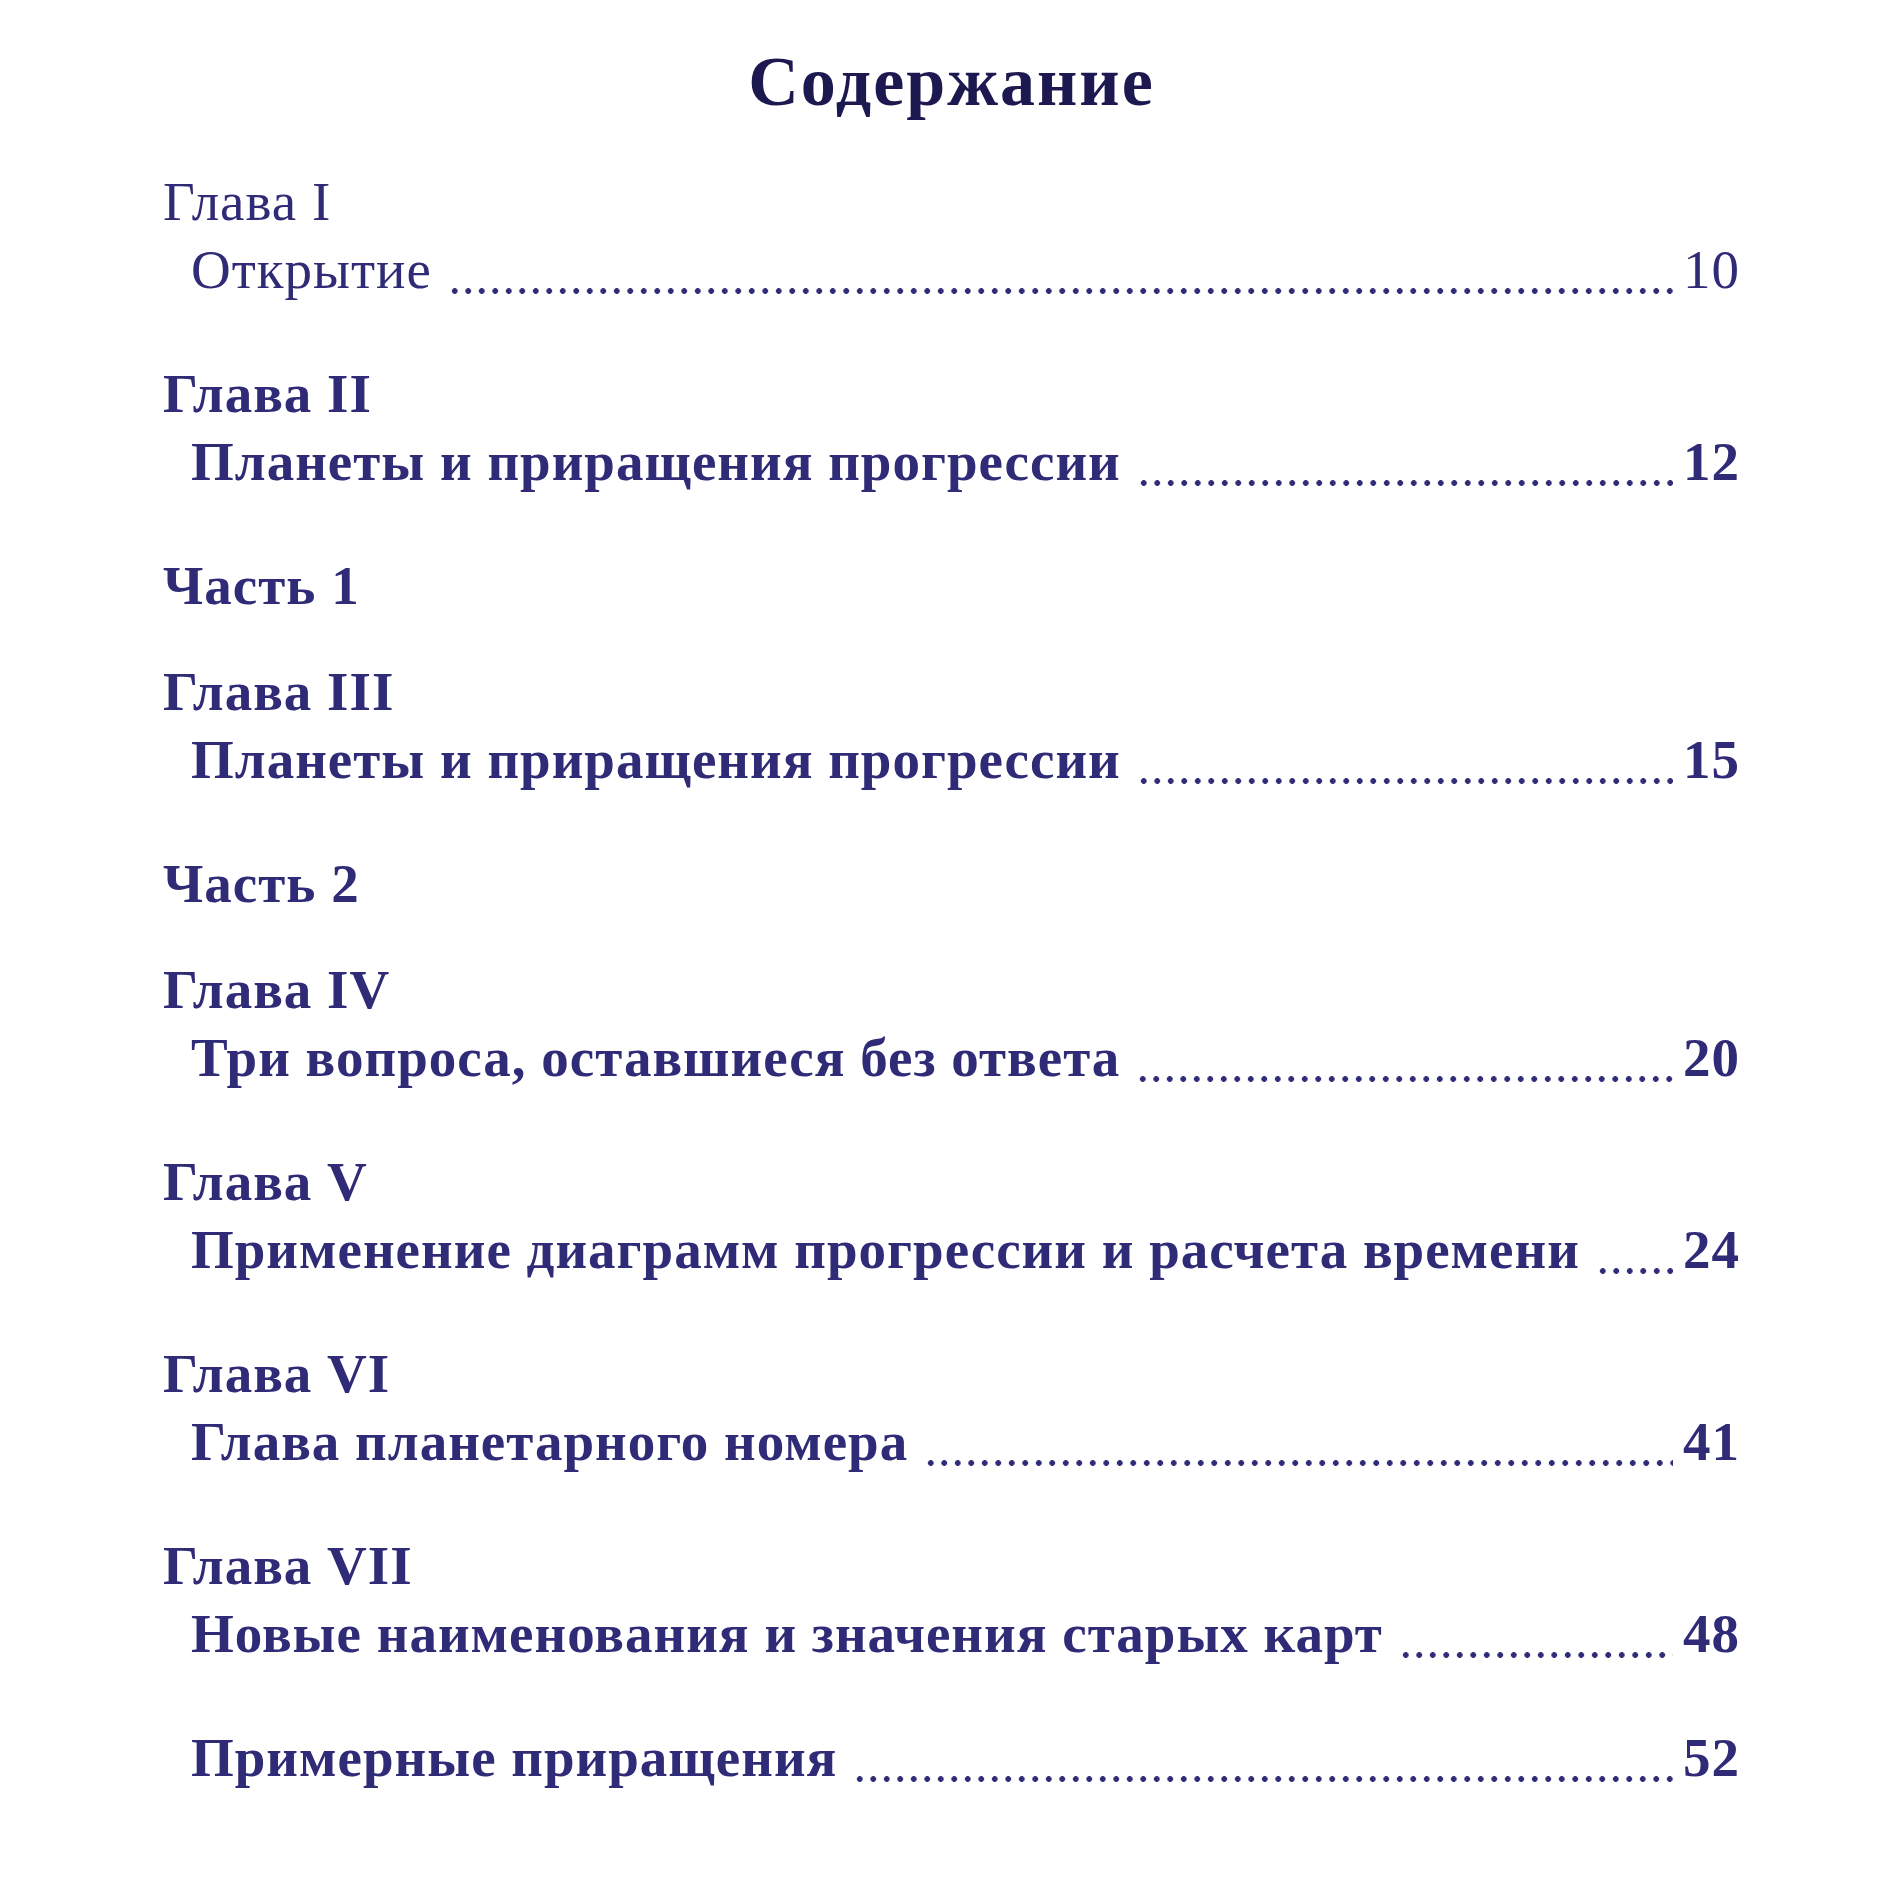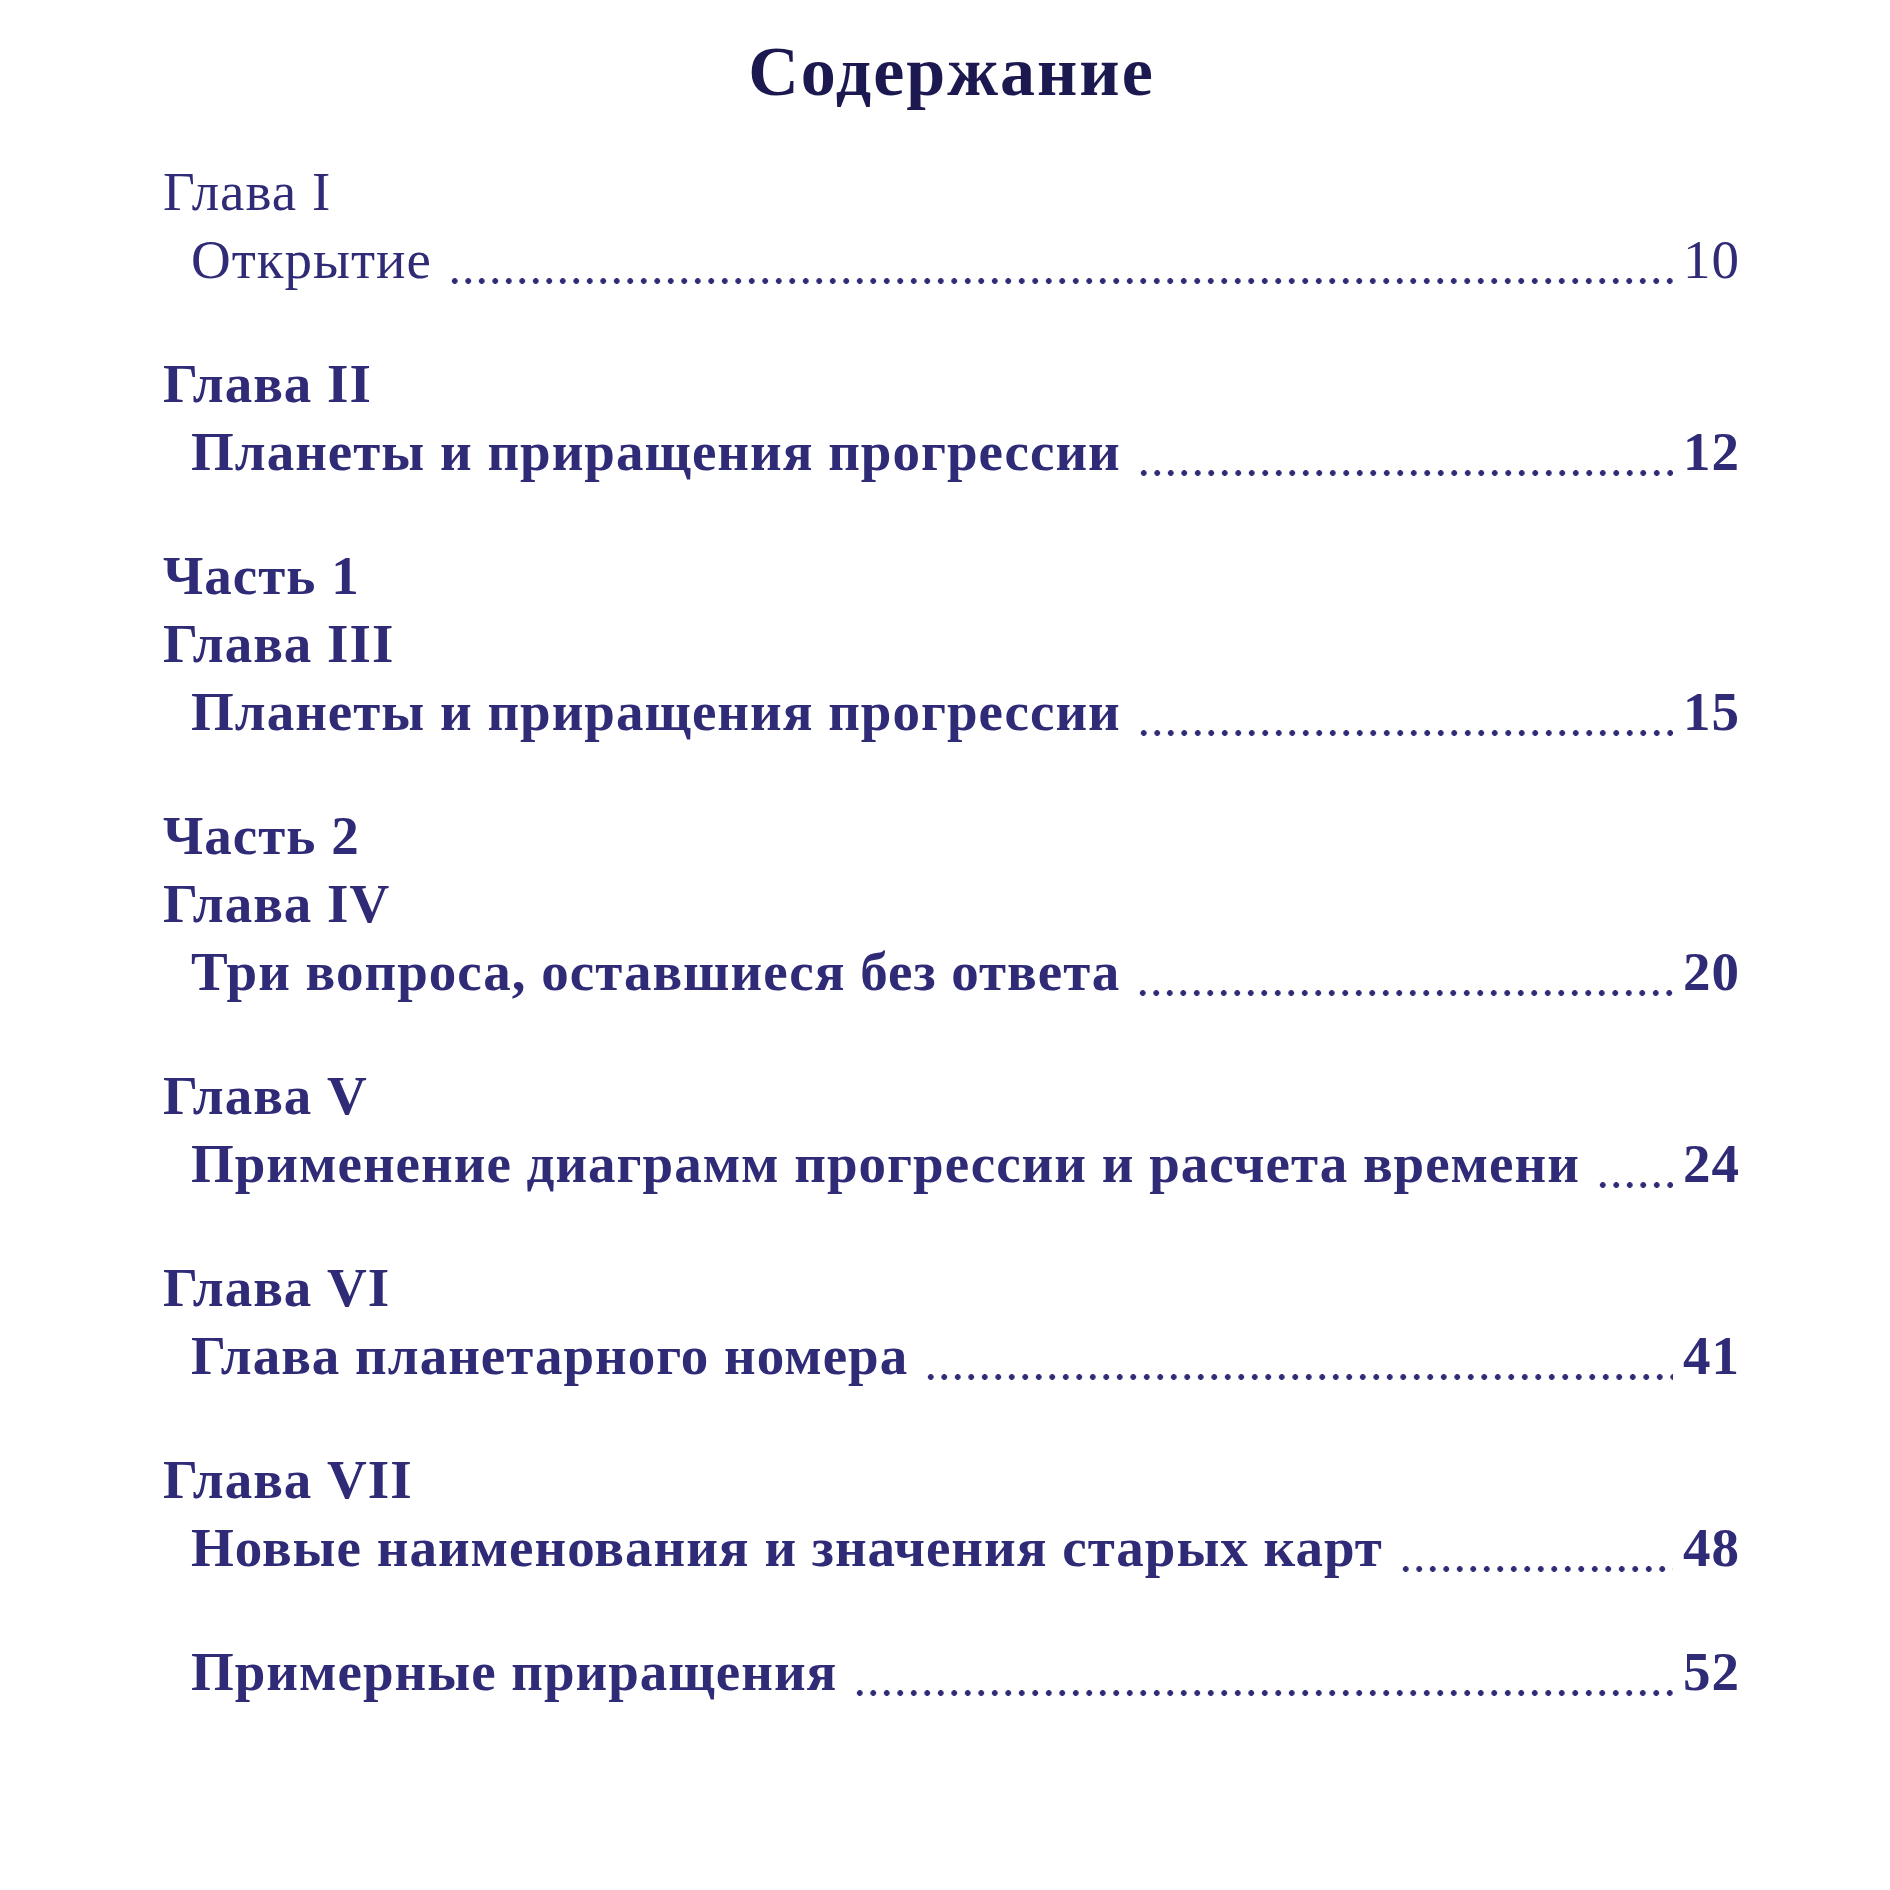--- a/index.html
+++ b/index.html
@@ -12,41 +12,42 @@
     height: 1890px;
     box-sizing: border-box;
     font-family: "Liberation Serif", "DejaVu Serif", serif;
     color: #2f2b76;
     overflow: hidden;
   }
   .page {
     box-sizing: border-box;
     width: 100%;
     height: 100%;
-    padding: 32px 150px 0 163px;
+    padding: 42px 150px 0 163px;
   }
   .page-title {
     margin: 0 0 46px 0;
     text-align: center;
     font-size: 70px;
     font-weight: 700;
     letter-spacing: 2px;
     color: #1c1950;
   }
   .toc {
     font-size: 55px;
     line-height: 68px;
     letter-spacing: 1px;
   }
   .toc-entry + .toc-entry {
     margin-top: 56px;
     font-weight: bold;
   }
   .head-line {
     white-space: nowrap;
+    margin-top: 38px;
   }
   .toc-line {
     display: flex;
     align-items: stretch;
   }
   .toc-title {
     white-space: nowrap;
     flex: 0 0 auto;
     margin-left: 28px;
   }

